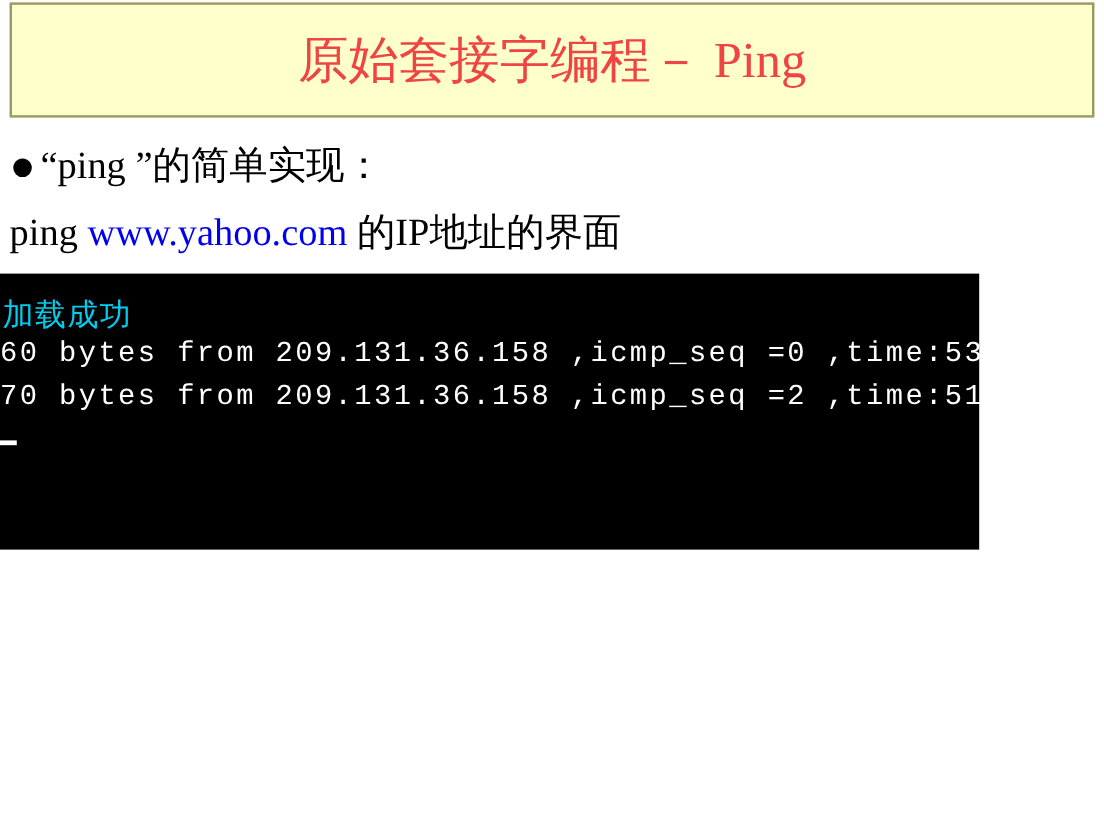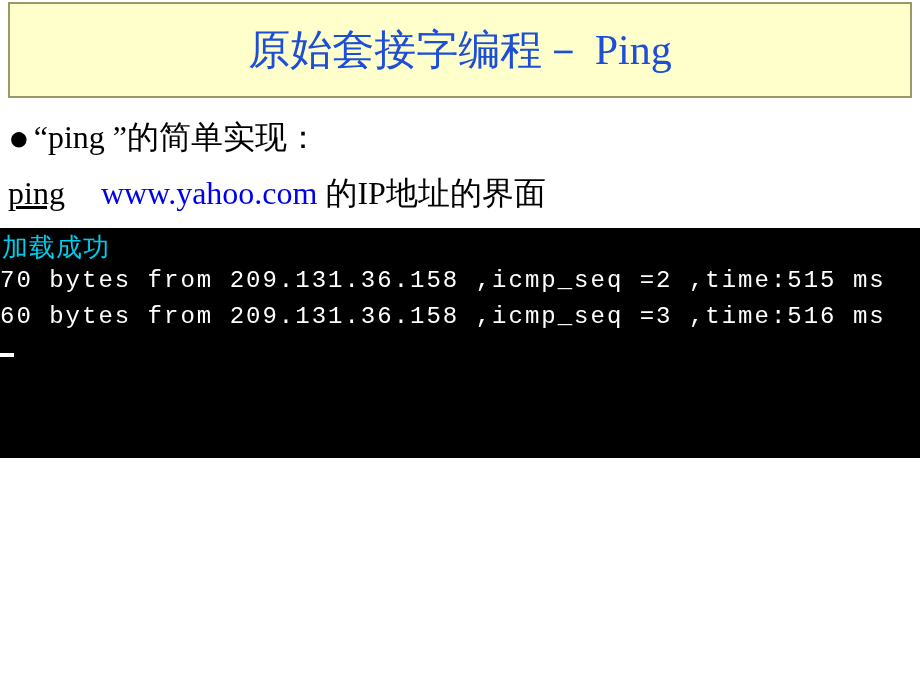--- a/index.html
+++ b/index.html
@@ -16,21 +16,21 @@
     }
     .title-box {
       background: #ffffcc;
       border: 2px solid #999966;
       margin: 2px 8px 8px 8px;
       padding: 18px 20px;
       text-align: center;
     }
     .title-text {
       font-size: 42px;
-      color: #1d4ed8;
+      color: #ef4444;
       font-family: "SimSun", "宋体", serif;
     }
     .content {
       padding: 10px 8px 0 8px;
     }
     .bullet-line {
       font-size: 32px;
       color: #000;
       display: flex;
       align-items: center;
@@ -39,31 +39,29 @@
     .bullet {
       font-size: 36px;
       margin-right: 4px;
     }
     .subline {
       font-size: 32px;
       color: #000;
       margin-bottom: 12px;
     }
     .subline .prefix {
-      margin-right: 28px;
-      text-decoration: underline;
     }
     .link {
       color: #0000ee;
     }
     .terminal {
       background: #000000;
-      width: 920px;
+      width: 816px;
       min-height: 230px;
-      padding: 4px 0 20px 0;
+      padding: 19px 0 20px 0;
       font-family: "Courier New", monospace;
       margin-top: 8px;
     }
     .terminal-status {
       color: #00ccee;
       font-size: 26px;
       font-family: "Microsoft YaHei", "SimHei", sans-serif;
       letter-spacing: 1px;
       padding-left: 2px;
       line-height: 1.2;
@@ -99,16 +97,16 @@
   </div>
   <div class="subline">
     <span class="prefix">ping</span>
     <span class="link">www.yahoo.com</span>
     <span>的IP地址的界面</span>
   </div>
 </div>
 
 <div class="terminal">
   <div class="terminal-status">加载成功</div>
+  <div class="terminal-line">60 bytes from 209.131.36.158 ,icmp_seq =0 ,time:532 ms</div>
   <div class="terminal-line">70 bytes from 209.131.36.158 ,icmp_seq =2 ,time:515 ms</div>
-  <div class="terminal-line">60 bytes from 209.131.36.158 ,icmp_seq =3 ,time:516 ms</div>
   <div class="terminal-line"><span class="cursor"></span></div>
 </div>
 
 </body></html>

